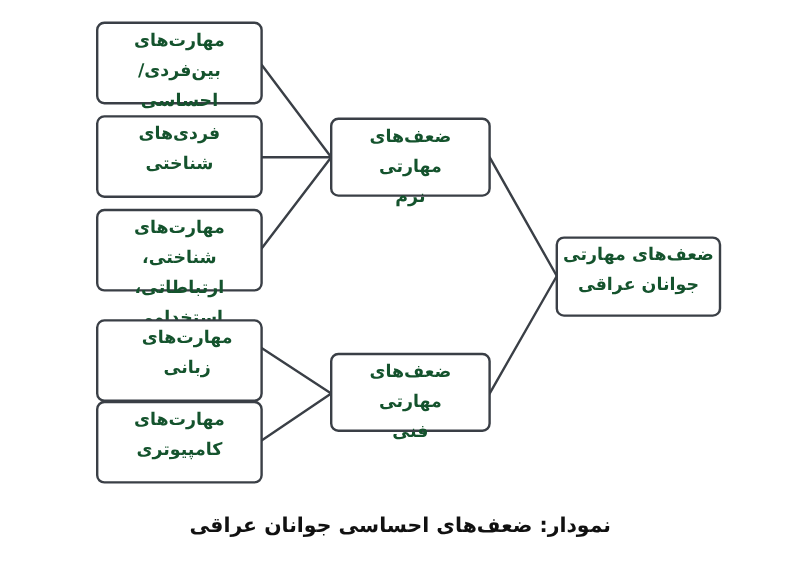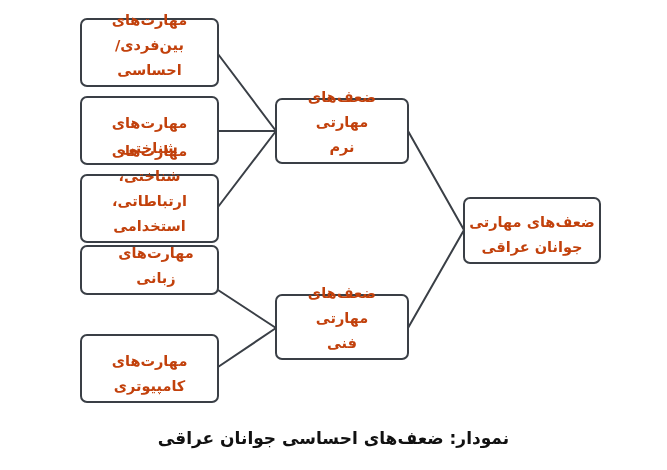--- a/index.html
+++ b/index.html
@@ -27,28 +27,28 @@
       stroke-width: 2;
       stroke-linecap: round;
     }
     .node {
       position: absolute;
       box-sizing: border-box;
       border: 2px solid #3a3f46;
       border-radius: 7px;
       background: #ffffff;
       display: flex;
-      align-items: flex-end;
+      align-items: flex-start;
       justify-content: center;
       text-align: center;
       direction: rtl;
       font-size: 14.5px;
       line-height: 25px;
       font-weight: bold;
-      color: #c2410c;
+      color: #14532d;
       padding: 2px 4px;
     }
     .node span {
       display: block;
       white-space: pre-line;
     }
     .caption {
       position: absolute;
       left: 0;
       width: 667px;
@@ -75,29 +75,29 @@
   <line x1="408" y1="131" x2="464" y2="230"></line>
   <line x1="408" y1="328" x2="464" y2="230"></line>
 </svg>
 
 <div class="node" style="left:80px; top:18px; width:139px; height:69px;">
   <span>مهارت‌های
 بین‌فردی/احساسی</span>
 </div>
 
 <div class="node" style="left:80px; top:96px; width:139px; height:69px;">
-  <span>مهارت‌های شناختی</span>
+  <span>فردی‌های شناختی</span>
 </div>
 
 <div class="node" style="left:80px; top:174px; width:139px; height:69px;">
   <span>مهارت‌های شناختی،
 ارتباطاتی، استخدامی</span>
 </div>
 
-<div class="node" style="left:80px; top:245px; width:139px; height:50px;padding-left:17px;">
+<div class="node" style="left:80px; top:266px; width:139px; height:69px;padding-left:17px;">
   <span>مهارت‌های زبانی</span>
 </div>
 
 <div class="node" style="left:80px; top:334px; width:139px; height:69px;">
   <span>مهارت‌های
 کامپیوتری</span>
 </div>
 
 <div class="node" style="left:275px; top:98px; width:134px; height:66px;">
   <span>ضعف‌های مهارتی

